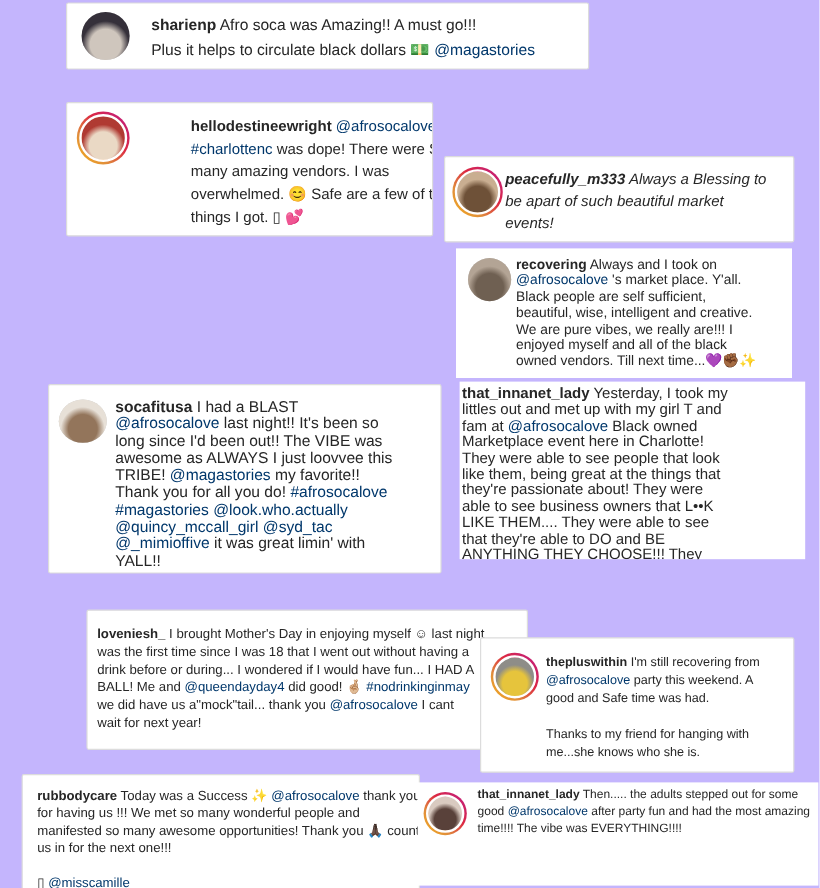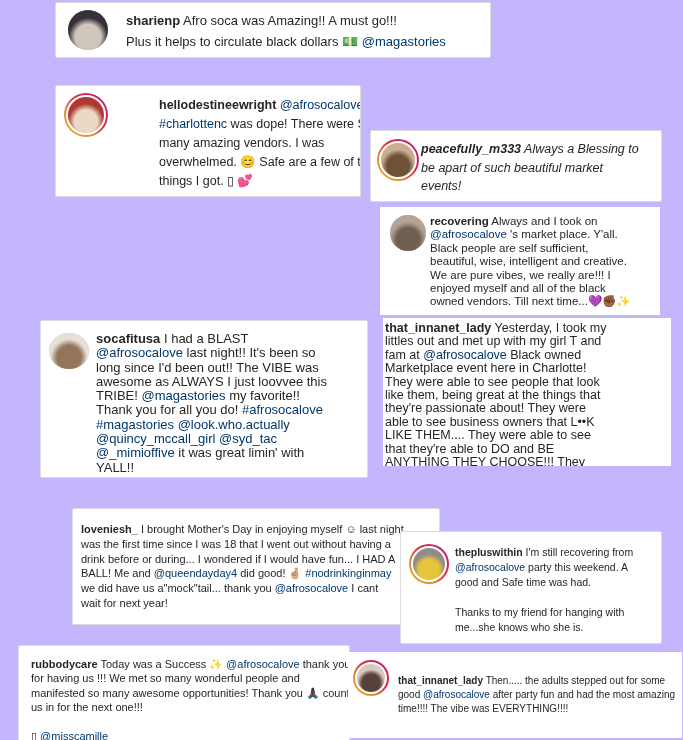--- a/index.html
+++ b/index.html
@@ -38,21 +38,21 @@
   .c6 .txt{left:2px;top:4px;font-size:12.5px;line-height:13.4px;}
   .c7{left:28px;top:508px;width:368px;height:117px;margin-left:44px;}
   .c7 .txt{left:8px;top:13px;font-size:11px;line-height:14.8px;}
   .c8{left:400px;top:505px;width:262px;height:113px;margin-top:26px;}
   .c8 .avatar{left:8px;top:12px;width:40px;height:40px;}
   .c8 .txt{left:54px;top:13px;font-size:10.5px;line-height:15px;}
   .c9{left:18px;top:645px;width:332px;height:97px;}
   .c9 .txt{left:12px;top:11px;font-size:11px;line-height:14.4px;}
   .c10{left:348px;top:652px;width:334px;height:86px;}
   .c10 .avatar{left:5px;top:8px;width:36px;height:36px;}
-  .c10 .txt{left:50px;top:22px;font-size:10px;line-height:13.8px;}
+  .c10 .txt{left:50px;top:4px;font-size:10px;line-height:13.8px;}
 </style>
 </head>
 <body>
 
 <div class="canvas">
 
   <div class="card bordered c0">
     <div class="avatar">
         <div class="photo" style="background: radial-gradient(circle at 50% 68%, rgb(207, 198, 189) 0%, rgb(207, 198, 189) 38%, rgb(53, 48, 58) 58%);"></div>
       </div>

